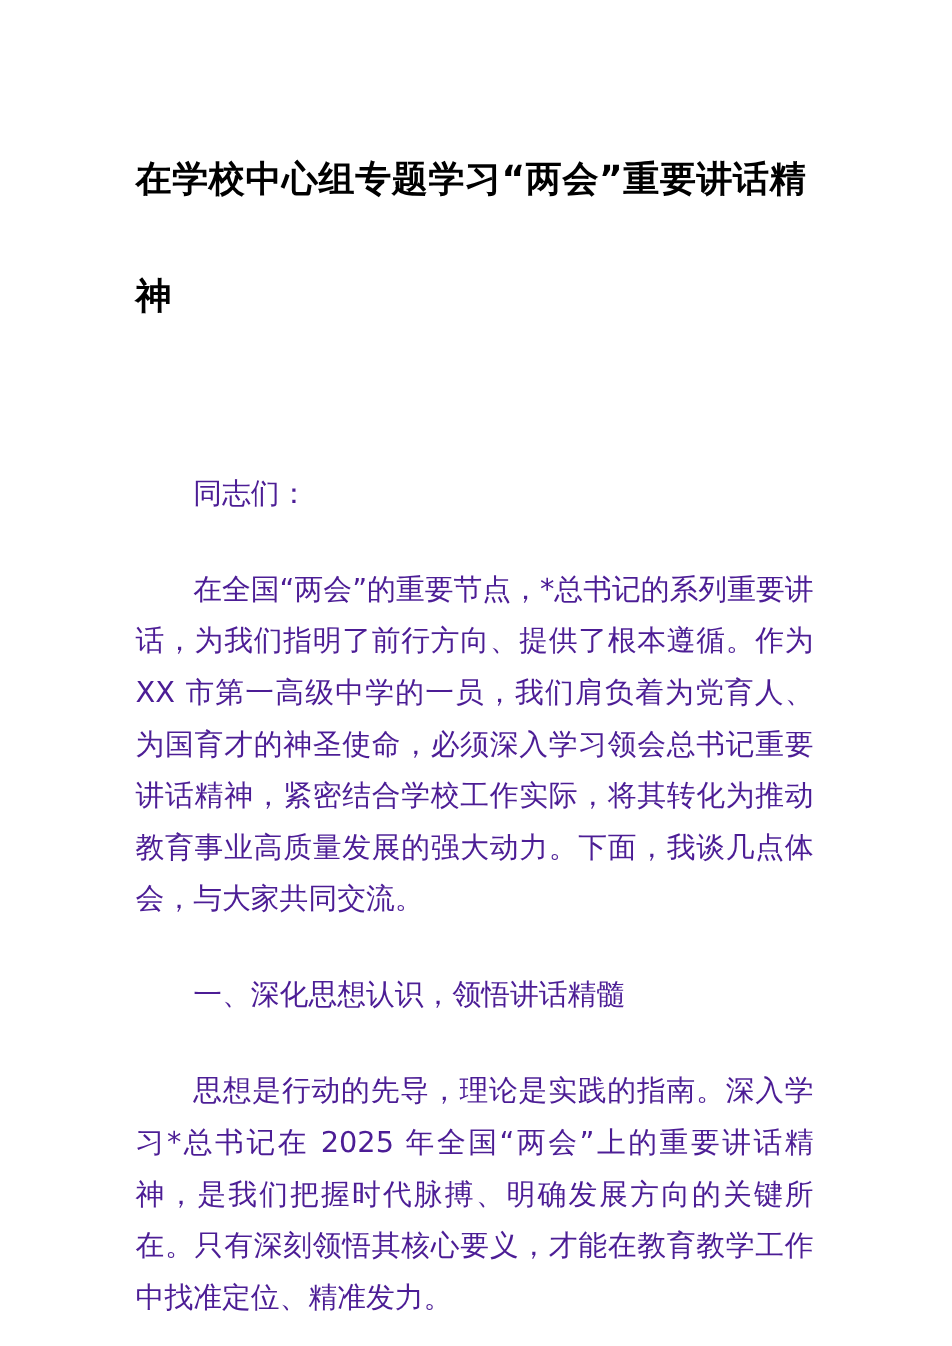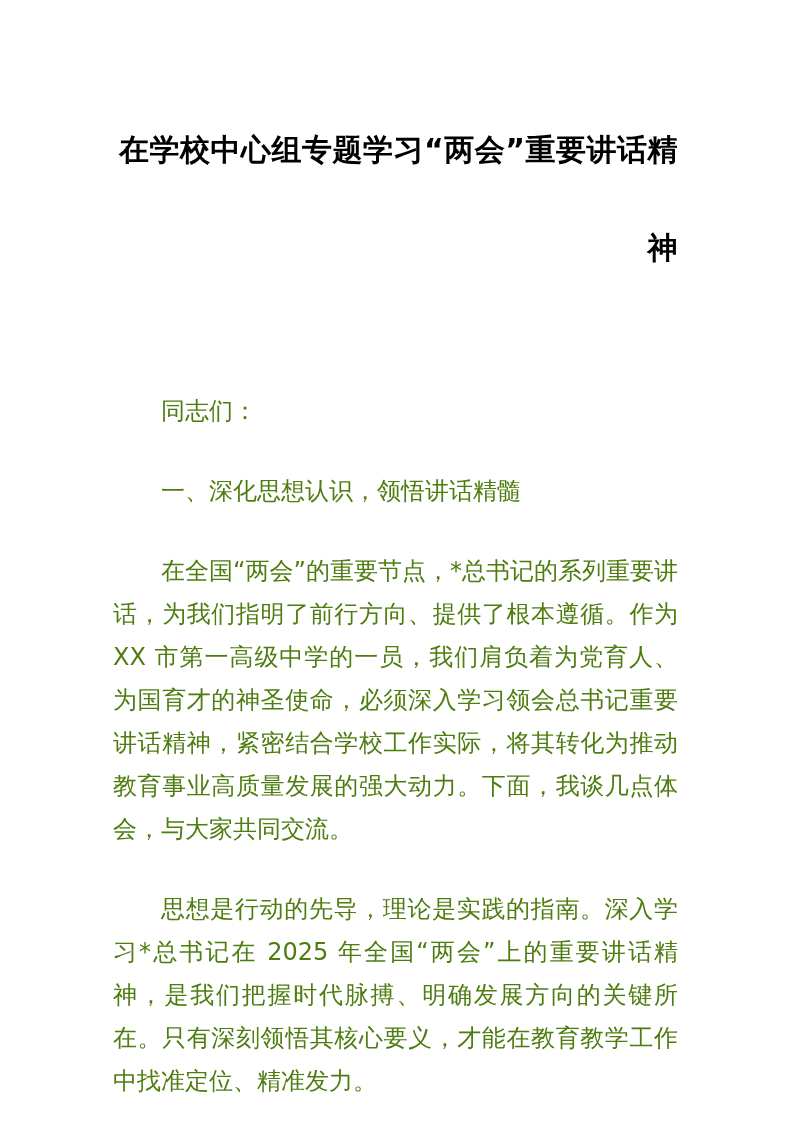--- a/index.html
+++ b/index.html
@@ -15,30 +15,30 @@
       width: 793px;
       height: 1122px;
       background: #ffffff;
       padding: 101px 115px 0 113px;
       overflow: hidden;
     }
     .doc-title {
       font-size: 30px;
       font-weight: bold;
       color: #000000;
-      text-align: right;
+      text-align: left;
       line-height: 98px;
       letter-spacing: 0.5px;
     }
     .title-line { display: block; }
     .doc-body { margin-top: 93px; }
     .para {
       font-size: 24px;
       line-height: 43px;
-      color: #4d7c0f;
+      color: #4c1d95;
       text-align: justify;
       text-indent: 2em;
       margin-bottom: 37px;
       font-weight: normal;
       word-break: break-all;
     }
     .para.salutation { text-align: left; }
     .para.section-heading { text-align: left; }
   </style>
 </head>
@@ -46,20 +46,20 @@
 
 <div class="page">
 
   <h1 class="doc-title">
     <span class="title-line">在学校中心组专题学习“两会”重要讲话精神</span>
   </h1>
 
   <div class="doc-body">
     <p class="para salutation">同志们：</p>
 
+    <p class="para">在全国“两会”的重要节点，*总书记的系列重要讲话，为我们指明了前行方向、提供了根本遵循。作为 XX 市第一高级中学的一员，我们肩负着为党育人、为国育才的神圣使命，必须深入学习领会总书记重要讲话精神，紧密结合学校工作实际，将其转化为推动教育事业高质量发展的强大动力。下面，我谈几点体会，与大家共同交流。</p>
+
     <p class="para section-heading">一、深化思想认识，领悟讲话精髓</p>
-
-    <p class="para">在全国“两会”的重要节点，*总书记的系列重要讲话，为我们指明了前行方向、提供了根本遵循。作为 XX 市第一高级中学的一员，我们肩负着为党育人、为国育才的神圣使命，必须深入学习领会总书记重要讲话精神，紧密结合学校工作实际，将其转化为推动教育事业高质量发展的强大动力。下面，我谈几点体会，与大家共同交流。</p>
 
     <p class="para">思想是行动的先导，理论是实践的指南。深入学习*总书记在 2025 年全国“两会”上的重要讲话精神，是我们把握时代脉搏、明确发展方向的关键所在。只有深刻领悟其核心要义，才能在教育教学工作中找准定位、精准发力。</p>
   </div>
 
 </div>
 
 </body></html>

